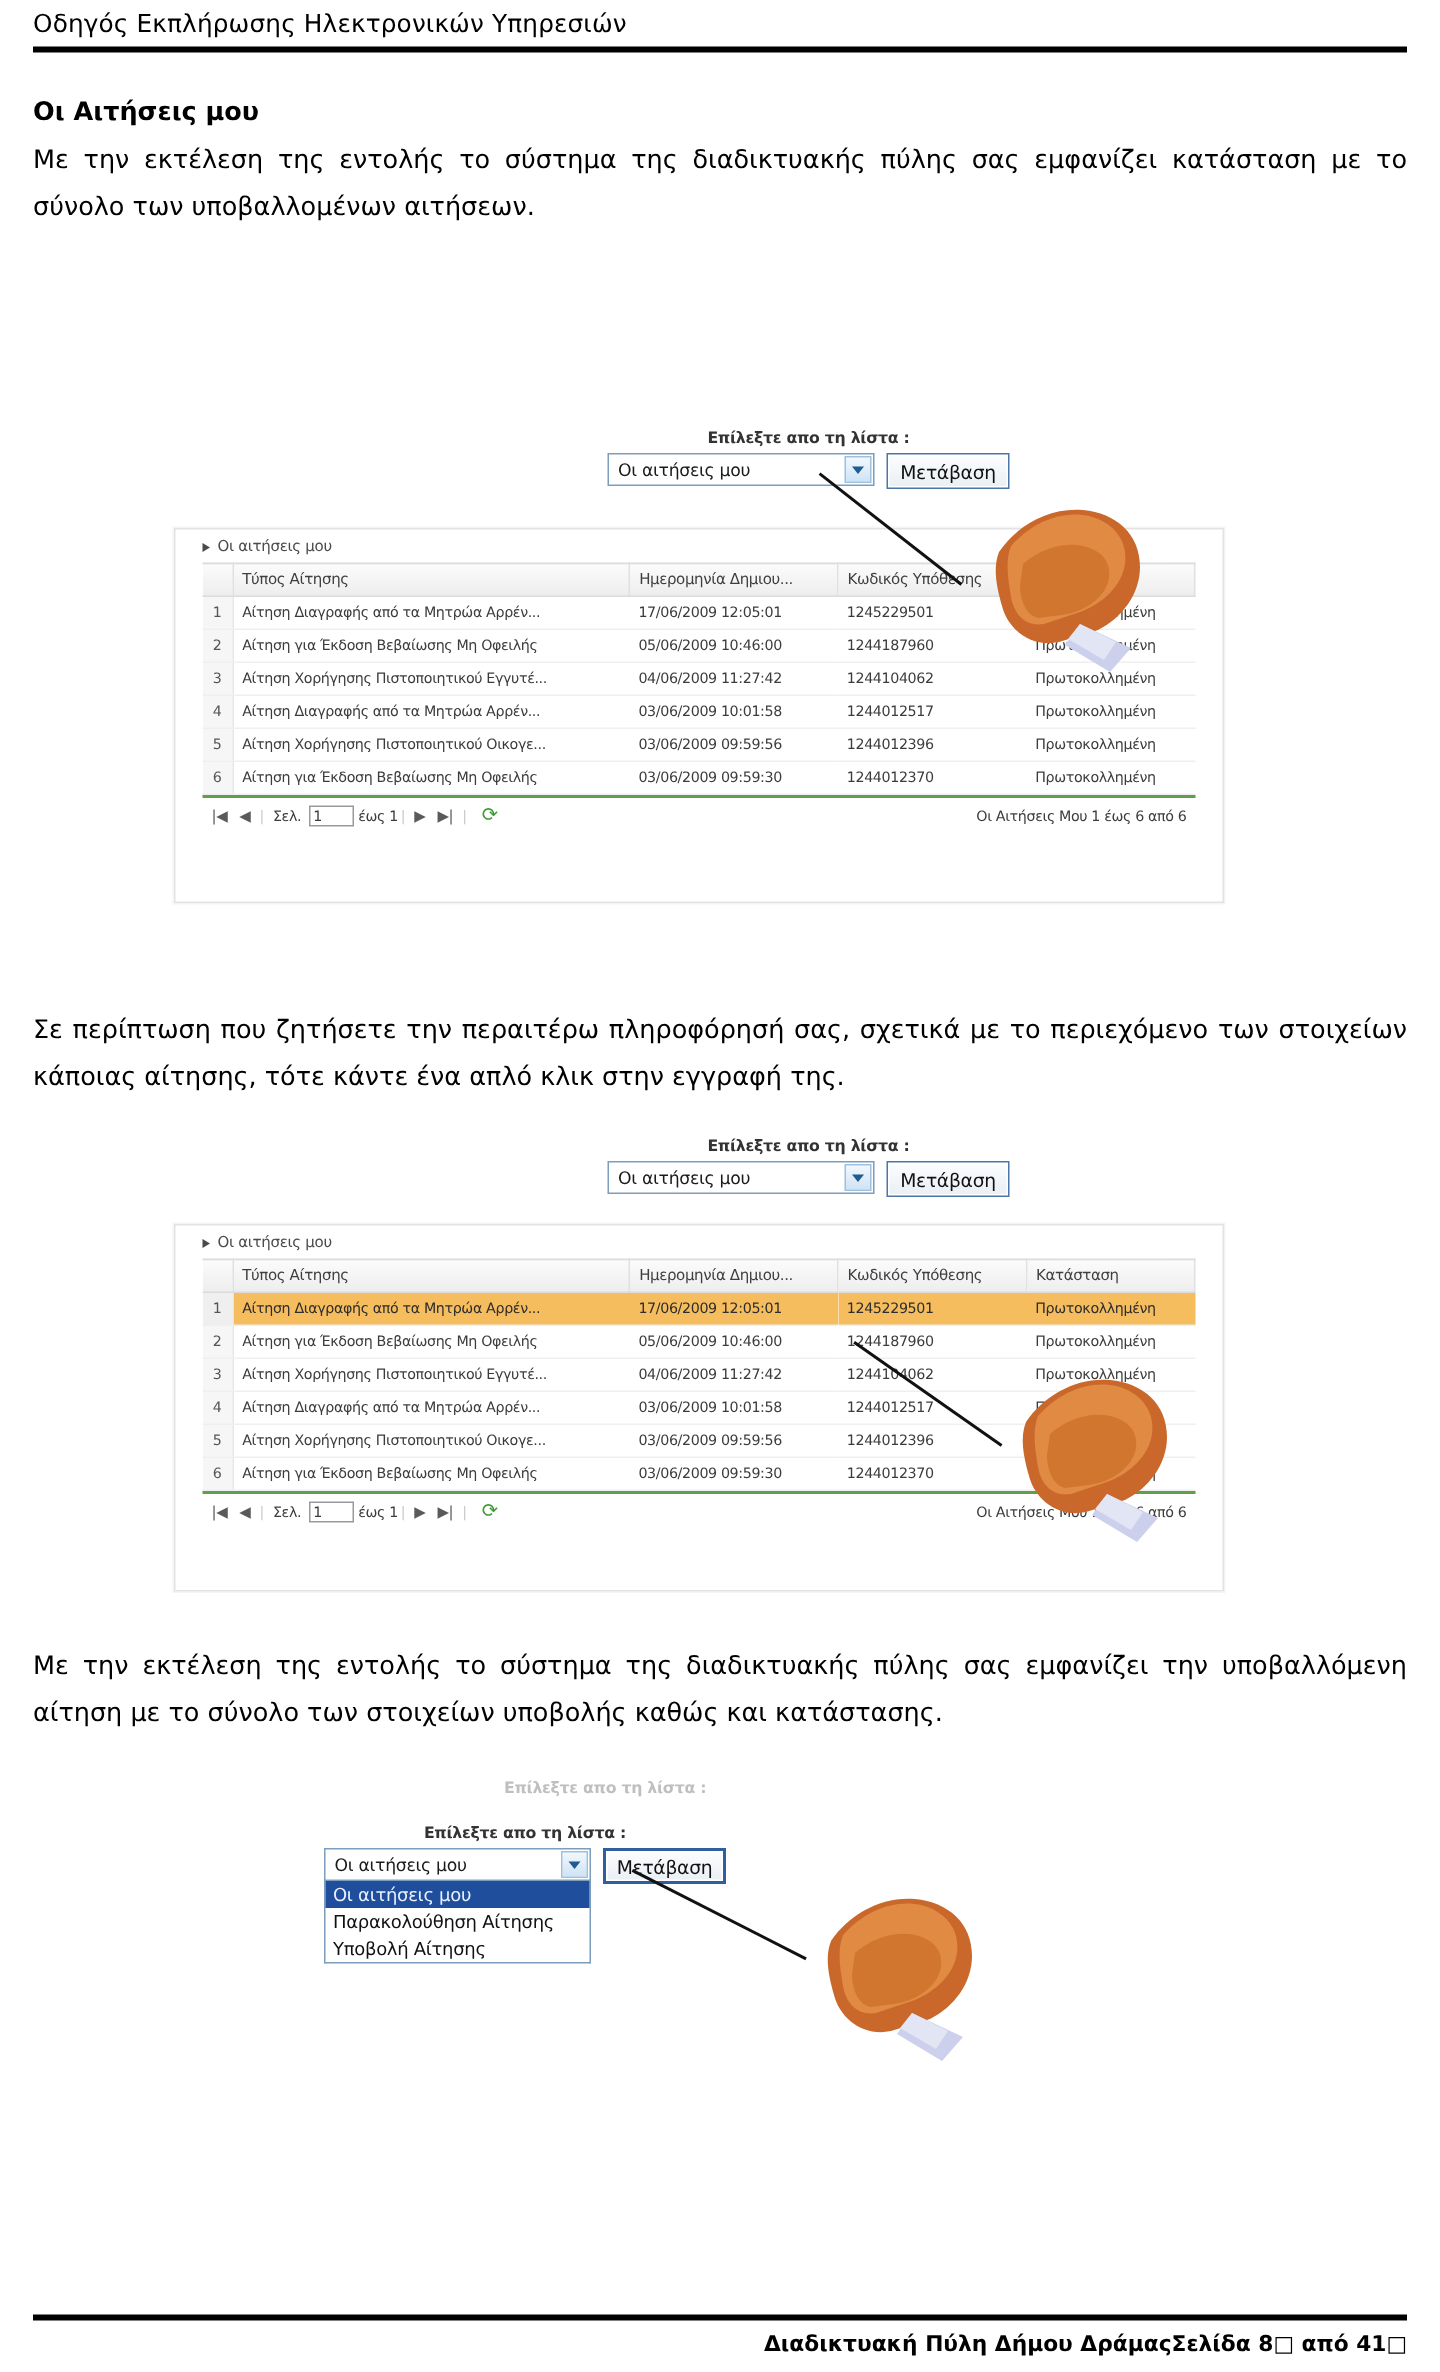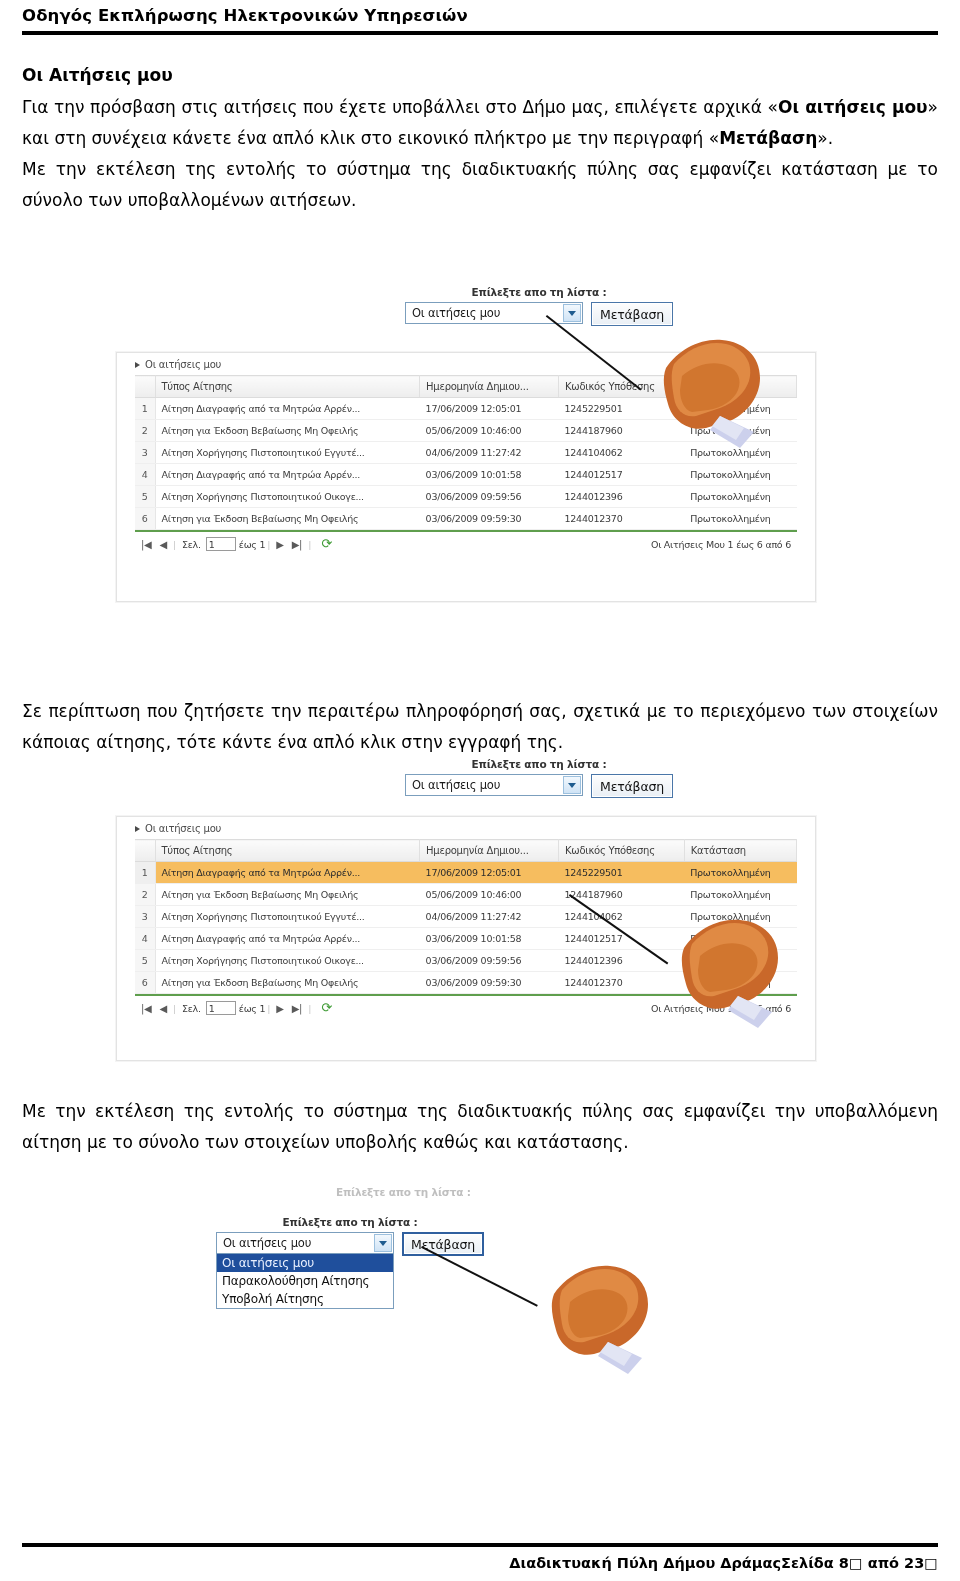--- a/index.html
+++ b/index.html
@@ -16,21 +16,21 @@
 
   
   .doc-header {
     position: absolute;
     left: 0; top: 0;
     width: 960px;
     padding: 6px 22px 0 22px;
   }
   .doc-header .hdr-text {
     font-size: 16.5px;
-    font-weight: bold;
+    font-weight: normal;
     letter-spacing: .1px;
     line-height: 20px;
     white-space: nowrap;
   }
   .hdr-rule {
     margin-top: 5px;
     border-top: 3px solid #000;
     border-bottom: 1px solid #000;
     height: 3px;
     width: 916px;
@@ -294,21 +294,20 @@
 
 <div class="doc-header">
   <div class="hdr-text">Οδηγός Εκπλήρωσης Ηλεκτρονικών Υπηρεσιών</div>
   <div class="hdr-rule"></div>
 </div>
 
 <div class="content">
 
   <div class="sec-title">Οι Αιτήσεις μου</div>
 
-  <p class="para"><span>Για την πρόσβαση στις αιτήσεις που έχετε υποβάλλει στο Δήμο μας, επιλέγετε αρχικά «</span><b>Οι αιτήσεις μου</b><span>» και στη συνέχεια κάνετε ένα απλό κλικ στο εικονικό πλήκτρο με την περιγραφή «</span><b>Μετάβαση</b><span>».</span></p>
 
   <p class="para">Με την εκτέλεση της εντολής το σύστημα της διαδικτυακής πύλης σας εμφανίζει κατάσταση με το σύνολο των υποβαλλομένων αιτήσεων.</p>
 
 </div>
 
 <div class="shot" style="left:100px; top:268px; width:760px; height:350px;">
   <div class="shot-inner">
 
     <div class="select-strip" style="left:305px; top:18px;">
       <div class="select-label">Επίλεξτε απο τη λίστα :</div>
@@ -410,21 +409,21 @@
           <path d="M34 56 C48 44 66 40 80 46 C90 50 94 60 90 70 C86 80 74 88 60 90 L44 92 C36 90 32 80 32 70 Z" fill="#d1762f"></path>
           <path d="M72 96 L106 112 L92 128 L62 110 Z" fill="#ccd0ec"></path>
           <path d="M72 96 L96 108 L88 120 L64 106 Z" fill="#e2e5f4"></path>
         </svg>
       </div>
     </div>
 
   </div>
 </div>
 
-<div class="content" style="top:672px;margin-top:24px;">
+<div class="content" style="top:672px;">
   <p class="para">Σε περίπτωση που ζητήσετε την περαιτέρω πληροφόρησή σας, σχετικά με το περιεχόμενο των στοιχείων κάποιας αίτησης, τότε κάντε ένα απλό κλικ στην εγγραφή της.</p>
 </div>
 
 <div class="shot" style="left:100px; top:752px; width:760px; height:320px;">
   <div class="shot-inner">
 
     <div class="select-strip" style="left:305px; top:6px;">
       <div class="select-label">Επίλεξτε απο τη λίστα :</div>
       <div class="select-row">
         <div class="combo">
@@ -573,15 +572,15 @@
       </div>
     </div>
 
   </div>
 </div>
 
 <div class="footer">
   <div class="rule"></div>
   <div class="row">
     <span>Διαδικτυακή Πύλη Δήμου Δράμας</span>
-    <span><span>Σελίδα 8</span><span class="tofu">□</span><span> από 23</span><span class="tofu">□</span></span>
+    <span><span>Σελίδα 8</span><span class="tofu">□</span><span> από 41</span><span class="tofu">□</span></span>
   </div>
 </div>
 
 </body></html>

